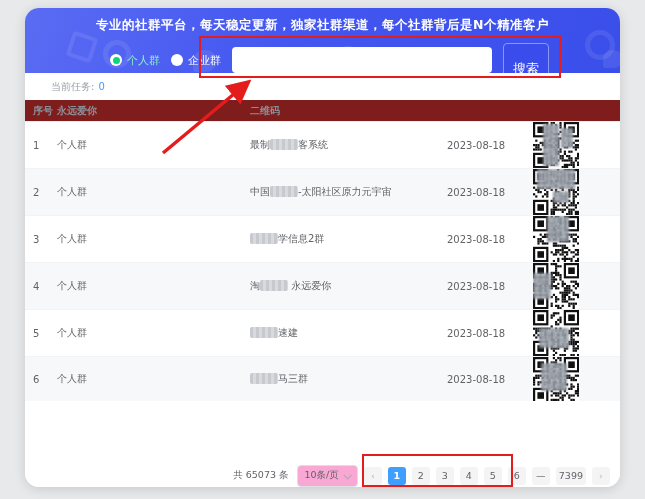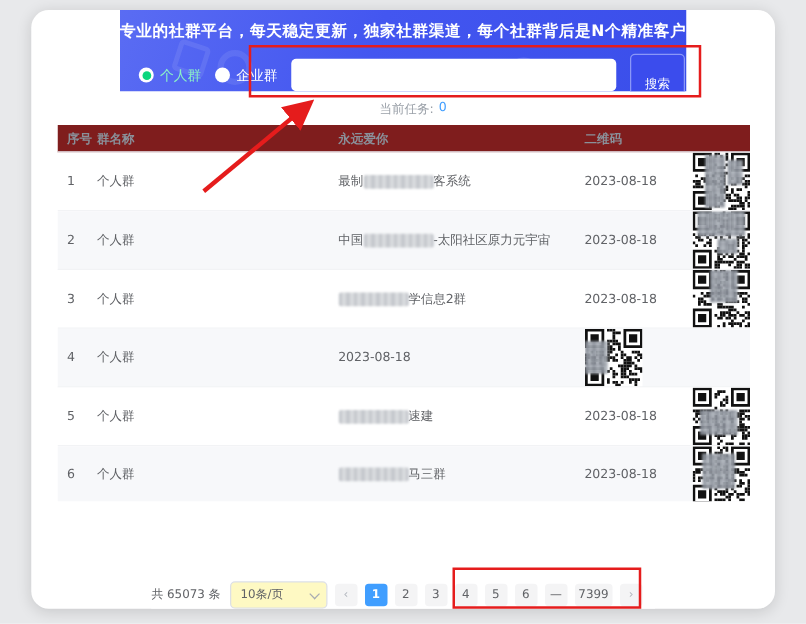--- a/index.html
+++ b/index.html
@@ -6,21 +6,21 @@
   body{
     width:645px;height:499px;position:relative;overflow:hidden;
     background:#e8e9eb;
     font-family:"DejaVu Sans","Liberation Sans",sans-serif;
     -webkit-font-smoothing:antialiased;
   }
   .card{
     position:absolute;left:25px;top:8px;width:595px;height:479px;
     background:#fff;border-radius:14px;overflow:hidden;
     box-shadow:0 2px 12px rgba(0,0,0,.14);
-    display:flex;flex-direction:column;align-items:center;
+    display:flex;flex-direction:column;
   }
   
   .banner{
     position:relative;height:65px;flex:0 0 65px;
     background:linear-gradient(110deg,#5a6cf3 0%,#4356f0 45%,#3a4eea 100%);
     overflow:hidden;
   }
   .banner-title{
     position:relative;z-index:2;text-align:center;margin-top:9px;
     color:#fff;font-size:12.5px;font-weight:bold;letter-spacing:.5px;
@@ -37,36 +37,36 @@
   .radio .dot .inner{width:7px;height:7px;border-radius:50%;background:transparent;}
   .radio.checked .dot .inner{background:#0bd67e;}
   .radio .rlabel{font-size:11px;color:#fff;}
   .radio.checked .rlabel{color:#8af2c6;}
   .search-input{
     width:244px;height:26px;border:none;border-radius:4px;background:#fff;
     outline:none;padding:0 8px;font-size:11px;color:#333;
   }
   .search-btn{
     height:27px;min-width:44px;padding:16px 9px;border-radius:4px;cursor:pointer;
-    background:#3b4ced;border:1px solid #8a97f8;color:#fff;font-size:10px;
+    background:#3b4ced;border:1px solid #8a97f8;color:#fff;font-size:13px;
     font-family:inherit;
   }
   
   .wm{position:absolute;z-index:1;opacity:.09;pointer-events:none;}
   .wm-ring{border:5px solid #fff;border-radius:50%;}
   .wm-bubble{background:#fff;border-radius:50% 50% 50% 12%;}
   .wm-cube{border:4px solid #fff;border-radius:4px;transform:rotate(18deg);}
   .wm-wechat{opacity:.13;}
   .wm-wechat .b1,.wm-wechat .b2{position:absolute;background:#fff;border-radius:50% 50% 14% 50%;}
   .wm-wechat .b1{width:22px;height:19px;left:0;top:0;}
   .wm-wechat .b2{width:16px;height:14px;left:16px;top:9px;border-radius:50% 50% 50% 14%;}
   
   .task-line{
     flex:0 0 27px;display:flex;align-items:center;gap:4px;
-    padding-left:16px;font-size:10px;color:#9aa0a8;background:#fff;
+    padding-left:26px;font-size:10px;color:#9aa0a8;background:#fff;
   }
   .task-count{color:#409eff;}
   
   .tbl{flex:1 1 auto;display:flex;flex-direction:column;overflow:hidden;}
   .thead,.trow{
     display:grid;
     grid-template-columns:24px 193px 197px 86px 1fr;
     padding-left:8px;align-items:center;
   }
   .thead{
@@ -84,31 +84,31 @@
   .trow:last-child .qr{height:44px;}
   .qr svg{display:block;}
   .qr .patch{
     position:absolute;
     background:repeating-linear-gradient(0deg,#bfc3c9 0 3px,#cdd1d6 3px 6px),
                repeating-linear-gradient(90deg,#b4b8bf 0 3px,#d4d7db 3px 6px);
     background-blend-mode:multiply;filter:blur(1px);opacity:.92;
   }
   .cens{
     background:repeating-linear-gradient(90deg,#c6c9ce 0 3px,#d8dadd 3px 6px);
-    color:transparent;border-radius:2px;filter:blur(.7px);padding:0 18px;margin-top:40px;
+    color:transparent;border-radius:2px;filter:blur(.7px);padding:0 4px;margin-top:40px;
   }
   
   .pager{
     flex:0 0 23px;display:flex;align-items:center;justify-content:flex-end;
     gap:6px;padding-right:10px;font-size:9.5px;color:#606266;background:#fff;
   }
   .pg-total{margin-right:2px;}
   .pg-size{
-    display:flex;align-items:center;gap:21px;height:20px;padding:0 7px;
-    border:1px solid #dcdfe6;border-radius:4px;color:#606266;background:#fef9c3;cursor:pointer;
+    display:flex;align-items:center;gap:5px;height:20px;padding:0 7px;
+    border:1px solid #dcdfe6;border-radius:4px;color:#606266;background:#f9a8d4;cursor:pointer;
   }
   .caret{
     width:5px;height:5px;border-right:1.4px solid #a8abb2;border-bottom:1.4px solid #a8abb2;
     transform:rotate(45deg) translateY(-1px);
   }
   .pg-btn{
     min-width:18px;height:18px;display:flex;align-items:center;justify-content:center;
     background:#f4f4f5;border-radius:3px;cursor:pointer;padding:0 3px;
     font-size:9.5px;color:#606266;border:none;font-family:inherit;
   }
@@ -157,21 +157,20 @@
   </div>
 
   <div class="task-line">
     <span>当前任务:</span>
     <span class="task-count">0</span>
   </div>
 
   <div class="tbl">
     <div class="thead">
       <div>序号</div>
-      <div>群名称</div>
       <div>永远爱你</div>
       <div>二维码</div>
     </div>
     <div id="tbody">
         <div class="trow">
           <div>1</div>
           <div>个人群</div>
           <div><span>最制</span><span class="cens">引流</span><span>客系统</span></div>
           <div>2023-08-18</div>
           <div class="cell-qr">
@@ -588,20 +587,21 @@
                 <rect x="2.2" y="33" width="11" height="11" fill="#fff"></rect>
                 <rect x="4.4" y="35.2" width="6.6000000000000005" height="6.6000000000000005" fill="#111"></rect>
               </svg>
               <div class="patch" style="left: 14px; top: 0px; width: 22px; height: 26px;"></div>
             </div>
           </div>
         </div>
         <div class="trow">
           <div>4</div>
           <div>个人群</div>
+          <div><span>淘</span><span class="cens">金币</span><span> 永远爱你</span></div>
           <div>2023-08-18</div>
           <div class="cell-qr">
             <div class="qr">
               <svg width="46" height="46" xmlns="http://www.w3.org/2000/svg">
                 <rect x="17.6" y="0" width="2.2" height="2.2" fill="#111"></rect>
                 <rect x="19.8" y="0" width="2.2" height="2.2" fill="#111"></rect>
                 <rect x="22" y="0" width="2.2" height="2.2" fill="#111"></rect>
                 <rect x="22" y="2.2" width="2.2" height="2.2" fill="#111"></rect>
                 <rect x="24.200000000000003" y="2.2" width="2.2" height="2.2" fill="#111"></rect>
                 <rect x="26.400000000000002" y="2.2" width="2.2" height="2.2" fill="#111"></rect>

